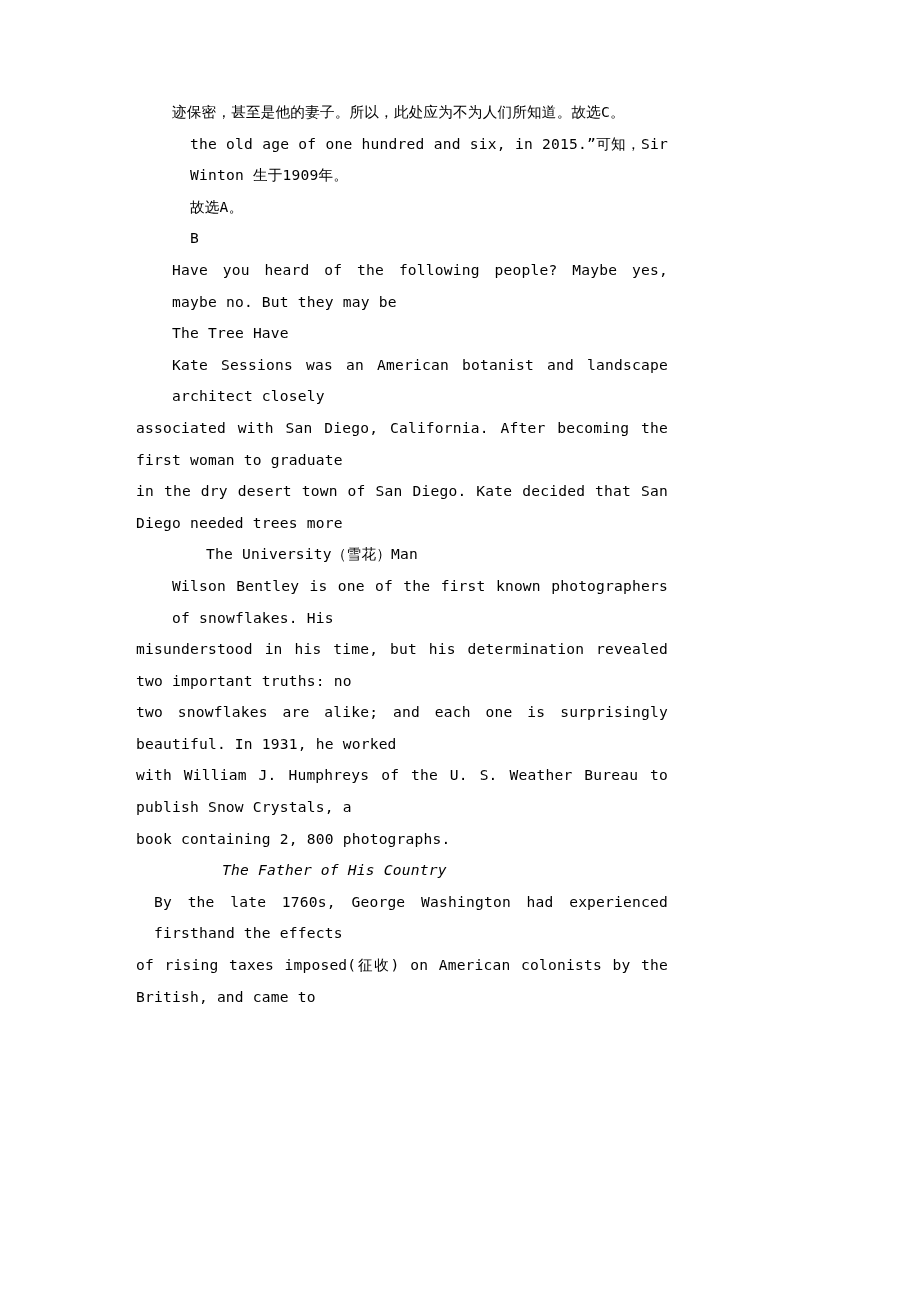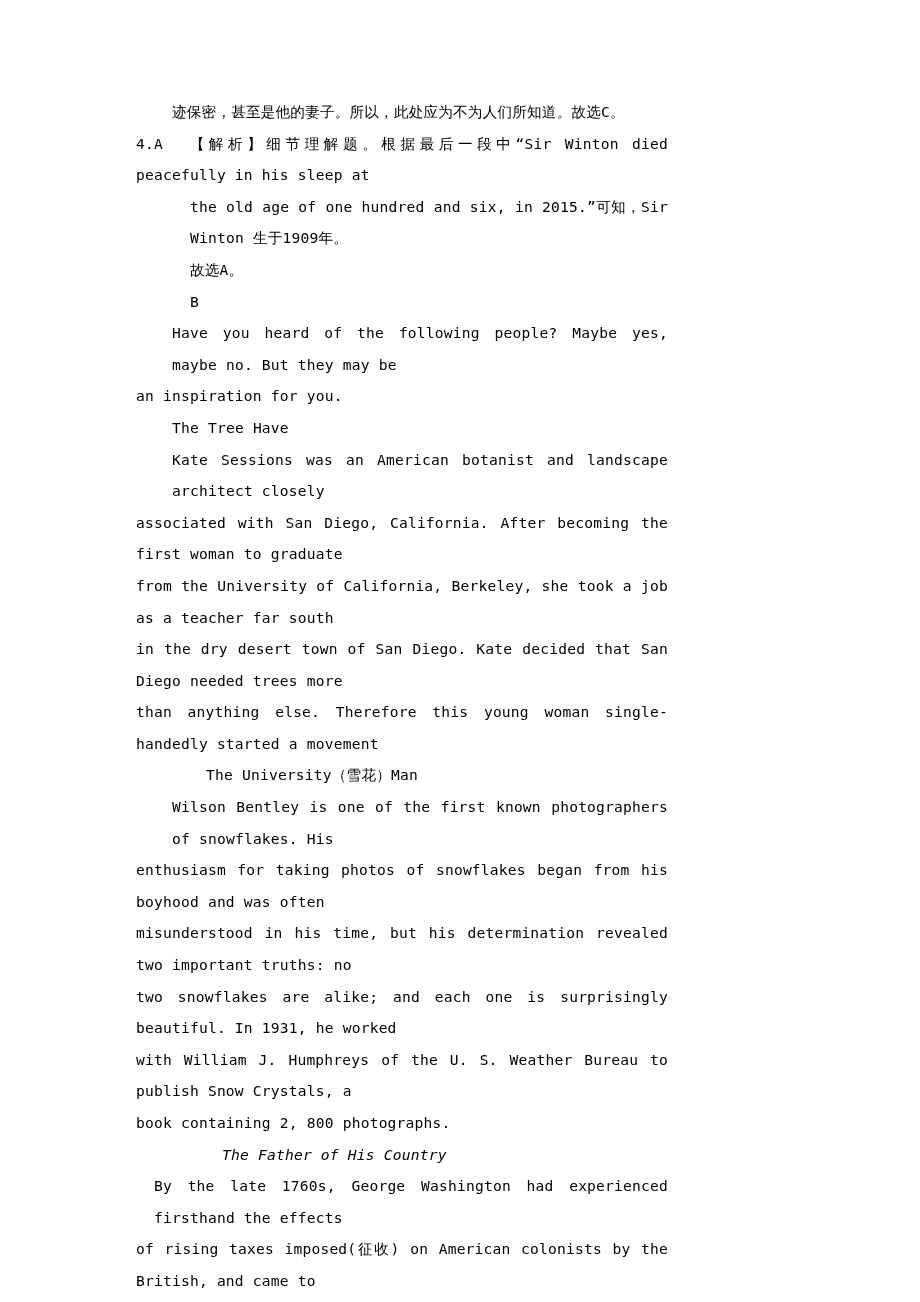--- a/index.html
+++ b/index.html
@@ -50,35 +50,30 @@
     font-style: italic;
   }
 </style>
 </head>
 <body>
 
 <div class="page">
   <div class="doc">
 
     <div class="ln blk indent-1">迹保密，甚至是他的妻子。所以，此处应为不为人们所知道。故选C。</div>
-    <div class="ln blk hang">4.A  【解析】细节理解题。根据最后一段中“Sir Winton died peacefully in his sleep at</div>
     <div class="ln blk indent-2">the old age of one hundred and six, in 2015.”可知，Sir Winton 生于1909年。</div>
     <div class="ln blk indent-2">故选A。</div>
     <div class="ln blk indent-2">B</div>
     <div class="ln blk indent-1">Have you heard of the following people? Maybe yes, maybe no. But they may be</div>
-    <div class="ln blk hang">an inspiration for you.</div>
     <div class="ln blk indent-1">The Tree Have</div>
     <div class="ln blk indent-1">Kate Sessions was an American botanist and landscape architect closely</div>
     <div class="ln blk hang">associated with San Diego, California. After becoming the first woman to graduate</div>
-    <div class="ln blk hang">from the University of California, Berkeley, she took a job as a teacher far south</div>
     <div class="ln blk hang">in the dry desert town of San Diego. Kate decided that San Diego needed trees more</div>
-    <div class="ln blk hang">than anything else. Therefore this young woman single-handedly started a movement</div>
     <div class="ln blk center-ish">The University（雪花）Man</div>
     <div class="ln blk indent-1">Wilson Bentley is one of the first known photographers of snowflakes. His</div>
-    <div class="ln blk hang">enthusiasm for taking photos of snowflakes began from his boyhood and was often</div>
     <div class="ln blk hang">misunderstood in his time, but his determination revealed two important truths: no</div>
     <div class="ln blk hang">two snowflakes are alike; and each one is surprisingly beautiful. In 1931, he worked</div>
     <div class="ln blk hang">with William J. Humphreys of the U. S. Weather Bureau to publish Snow Crystals, a</div>
     <div class="ln blk hang">book containing 2, 800 photographs.</div>
     <div class="ln blk center-ish2">The Father of His Country</div>
     <div class="ln blk indent-3">By the late 1760s, George Washington had experienced firsthand the effects</div>
     <div class="ln blk hang">of rising taxes imposed(征收) on American colonists by the British, and came to</div>
 
   </div>
 </div>

